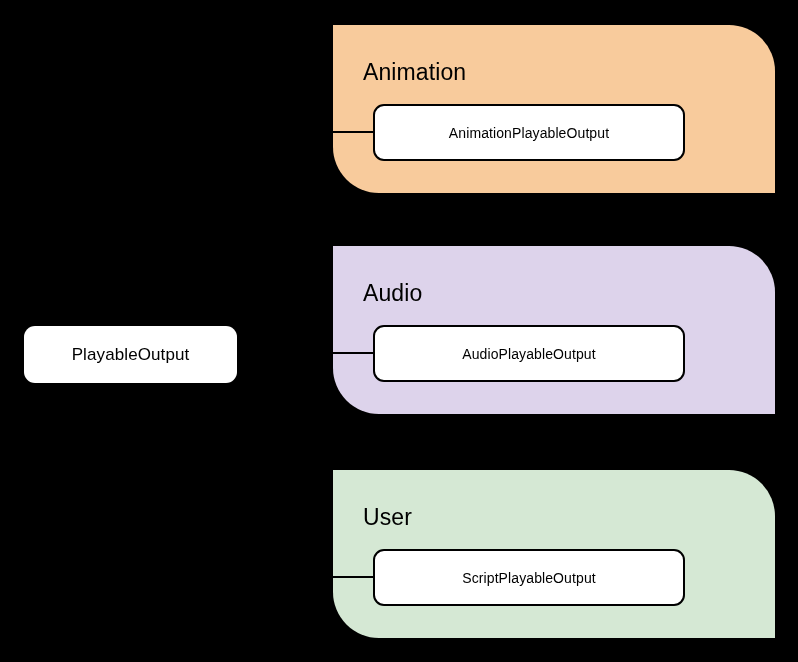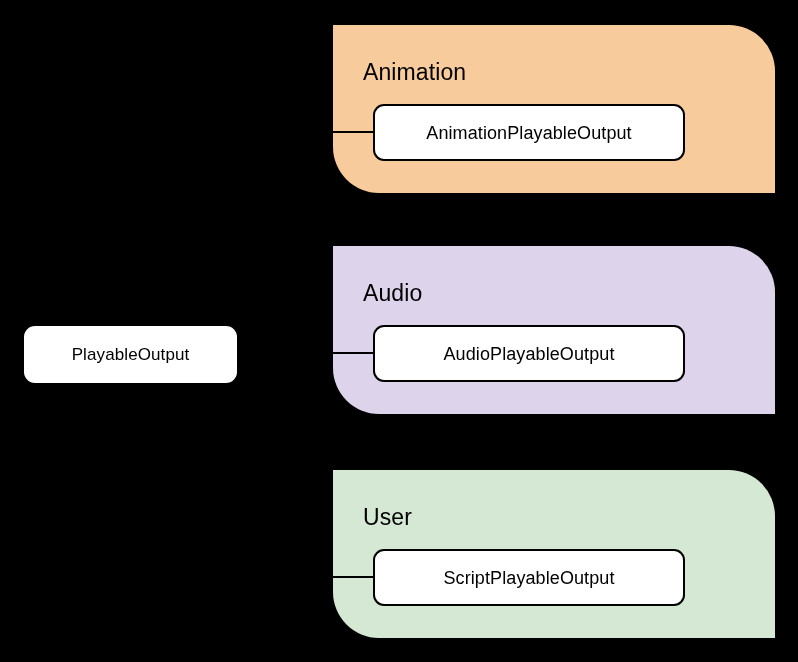--- a/index.html
+++ b/index.html
@@ -87,21 +87,21 @@
     height: 57px;
     background: #ffffff;
     border: 2px solid #000000;
     border-radius: 11px;
     box-sizing: border-box;
     display: flex;
     align-items: center;
     justify-content: center;
   }
   .inner-node .node-label {
-    font-size: 18px;
+    font-size: 14px;
     color: #000000;
     line-height: 1;
     white-space: nowrap;
     letter-spacing: 0.1px;
   }
 </style>
 </head>
 <body>
 
 <div id="canvas">

